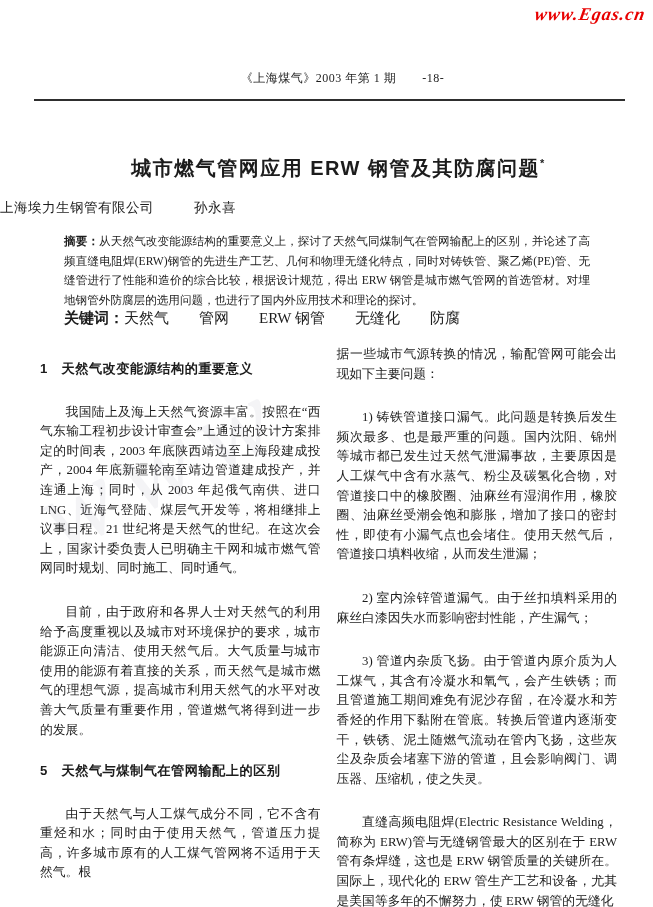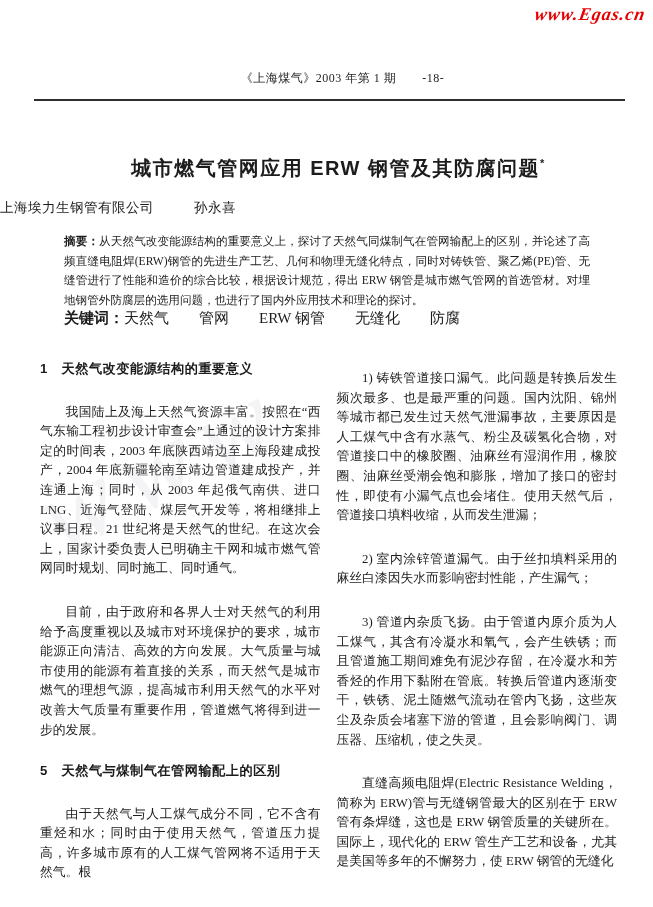--- a/index.html
+++ b/index.html
@@ -109,25 +109,26 @@
   <p class="abstract"><b>摘要：</b><span>从天然气改变能源结构的重要意义上，探讨了天然气同煤制气在管网输配上的区别，并论述了高频直缝电阻焊(ERW)钢管的先进生产工艺、几何和物理无缝化特点，同时对铸铁管、聚乙烯(PE)管、无缝管进行了性能和造价的综合比较，根据设计规范，得出 ERW 钢管是城市燃气管网的首选管材。对埋地钢管外防腐层的选用问题，也进行了国内外应用技术和理论的探讨。</span></p>
 
   <p class="keywords">
     <b>关键词：</b><span class="kw">天然气</span><span class="kw">管网</span><span class="kw">ERW 钢管</span><span class="kw">无缝化</span><span class="kw">防腐</span>
   </p>
 
   <div class="columns">
     <div class="col">
       <h2 class="sec">1　天然气改变能源结构的重要意义</h2>
       <p class="indent">我国陆上及海上天然气资源丰富。按照在“西气东输工程初步设计审查会”上通过的设计方案排定的时间表，2003 年底陕西靖边至上海段建成投产，2004 年底新疆轮南至靖边管道建成投产，并连通上海；同时，从 2003 年起俄气南供、进口 LNG、近海气登陆、煤层气开发等，将相继排上议事日程。21 世纪将是天然气的世纪。在这次会上，国家计委负责人已明确主干网和城市燃气管网同时规划、同时施工、同时通气。</p>
-      <p class="indent">目前，由于政府和各界人士对天然气的利用给予高度重视以及城市对环境保护的要求，城市能源正向清洁、高效的方向发展。大气质量与城市使用的能源有着直接的关系，而天然气是城市燃气的理想气源，提高城市利用天然气的水平对改善大气质量有重要作用，管道燃气将得到进一步的发展。</p>
+      <p class="indent">目前，由于政府和各界人士对天然气的利用给予高度重视以及城市对环境保护的要求，城市能源正向清洁、使用天然气后。大气质量与城市使用的能源有着直接的关系，而天然气是城市燃气的理想气源，提高城市利用天然气的水平对改善大气质量有重要作用，管道燃气将得到进一步的发展。</p>
       <h2 class="sec mid">5　天然气与煤制气在管网输配上的区别</h2>
       <p class="indent">由于天然气与人工煤气成分不同，它不含有重烃和水；同时由于使用天然气，管道压力提高，许多城市原有的人工煤气管网将不适用于天然气。根</p>
     </div>
     <div class="col">
+      <p>据一些城市气源转换的情况，输配管网可能会出现如下主要问题：</p>
       <p class="indent">1) 铸铁管道接口漏气。此问题是转换后发生频次最多、也是最严重的问题。国内沈阳、锦州等城市都已发生过天然气泄漏事故，主要原因是人工煤气中含有水蒸气、粉尘及碳氢化合物，对管道接口中的橡胶圈、油麻丝有湿润作用，橡胶圈、油麻丝受潮会饱和膨胀，增加了接口的密封性，即使有小漏气点也会堵住。使用天然气后，管道接口填料收缩，从而发生泄漏；</p>
       <p class="indent">2) 室内涂锌管道漏气。由于丝扣填料采用的麻丝白漆因失水而影响密封性能，产生漏气；</p>
       <p class="indent">3) 管道内杂质飞扬。由于管道内原介质为人工煤气，其含有冷凝水和氧气，会产生铁锈；而且管道施工期间难免有泥沙存留，在冷凝水和芳香烃的作用下黏附在管底。转换后管道内逐渐变干，铁锈、泥土随燃气流动在管内飞扬，这些灰尘及杂质会堵塞下游的管道，且会影响阀门、调压器、压缩机，使之失灵。</p>
       <p class="indent">直缝高频电阻焊(Electric Resistance Welding，简称为 ERW)管与无缝钢管最大的区别在于 ERW 管有条焊缝，这也是 ERW 钢管质量的关键所在。国际上，现代化的 ERW 管生产工艺和设备，尤其是美国等多年的不懈努力，使 ERW 钢管的无缝化</p>
     </div>
   </div>
 
   <div class="wm-diag">www</div>
 
 

